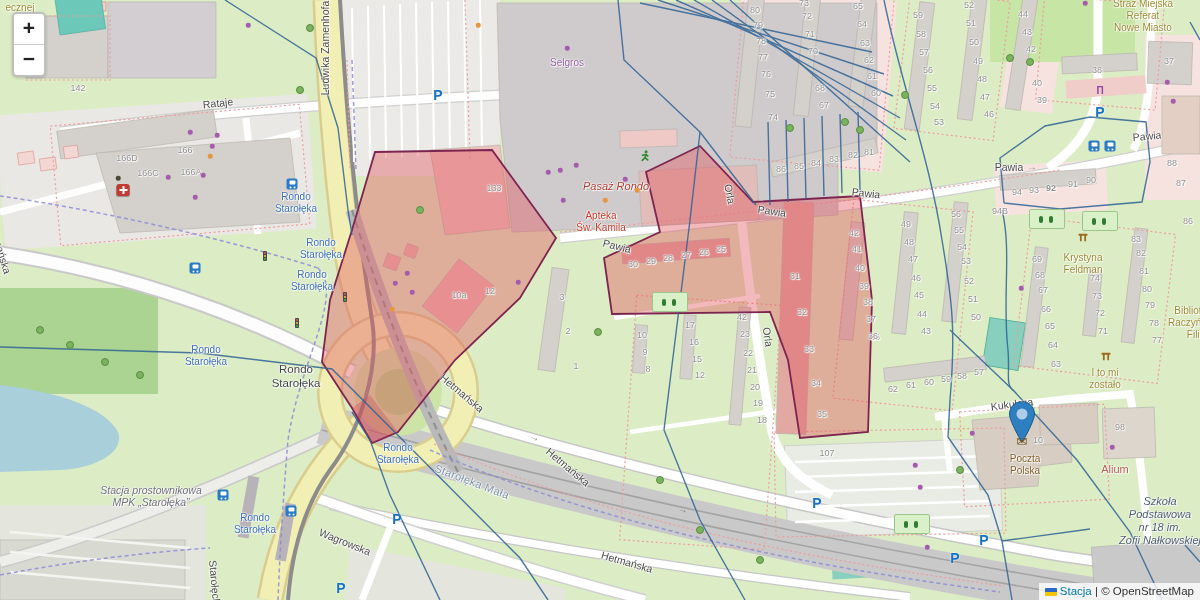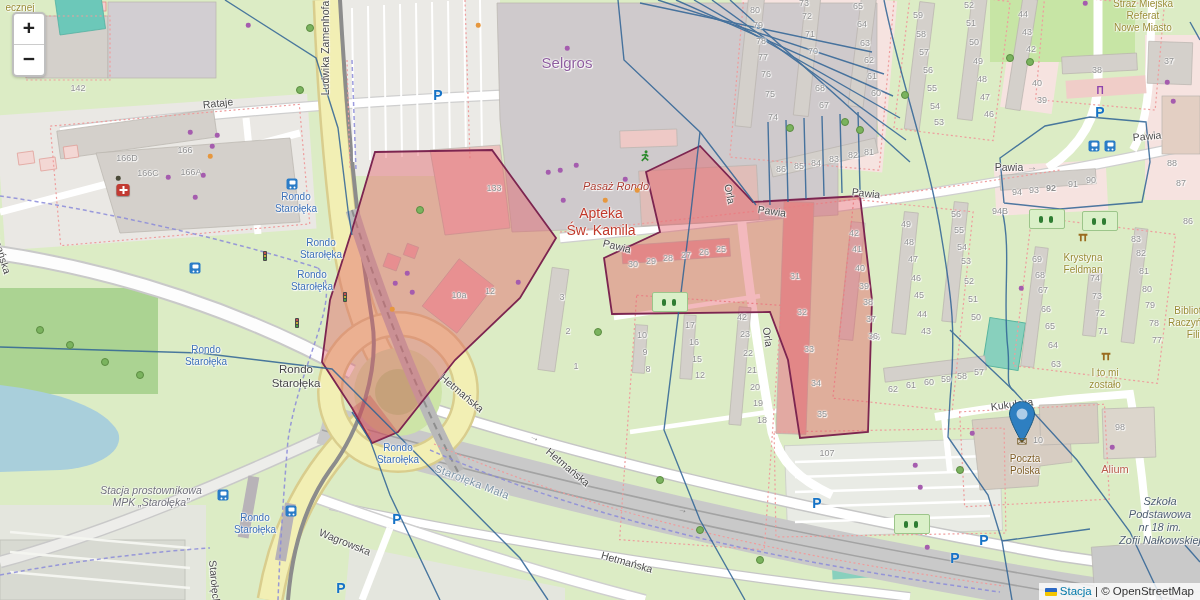--- a/index.html
+++ b/index.html
@@ -4,22 +4,22 @@
 <style>
   html,body{margin:0;padding:0;background:#eee}
   .map{position:relative;width:1200px;height:600px;overflow:hidden;background:#dcecc5;font-family:"Liberation Sans",sans-serif}
   .map svg.base{position:absolute;left:0;top:0}
   .layer{position:absolute;left:0;top:0;width:100%;height:100%;pointer-events:none}
   .lbl{position:absolute;white-space:pre;text-align:center;line-height:1.18;color:#4d4d4d;
        text-shadow:0 0 2px #fff,0 0 2px #fff,0 0 1px #fff,1px 1px 1px #fff;font-size:10.5px}
   .street{color:#4b4b4b}
   .num{font-size:9px;color:#8f8f8f}
   .transit{font-size:10px;color:#3b6fb6}
-  .poi-purple{color:#8e5d9e;font-size:15px}
-  .poi-red{color:#c0392b;font-size:14px}
+  .poi-purple{color:#8e5d9e;font-size:10px}
+  .poi-red{color:#c0392b;font-size:10px}
   .poi-maroon-italic{color:#ab3c31;font-style:italic;font-size:11px}
   .poi-olive{color:#978c33;font-size:10px}
   .poi-brown{color:#7c5a22;font-size:10px}
   .poi-alium{color:#b85c4a;font-size:11px}
   .poi-school{color:#4e5e70;font-style:italic;font-size:11px}
   .poi-industrial{color:#70707a;font-style:italic;font-size:10.5px}
   .poi-locality{color:#7d93a5;font-size:11px;letter-spacing:.4px}
   .poi-roundabout{color:#454545;font-size:11.5px}
   .icon{position:absolute}
   .icon-parking-icon{color:#1673c6;font-weight:bold;font-size:14px;text-shadow:0 0 2px #fff}

